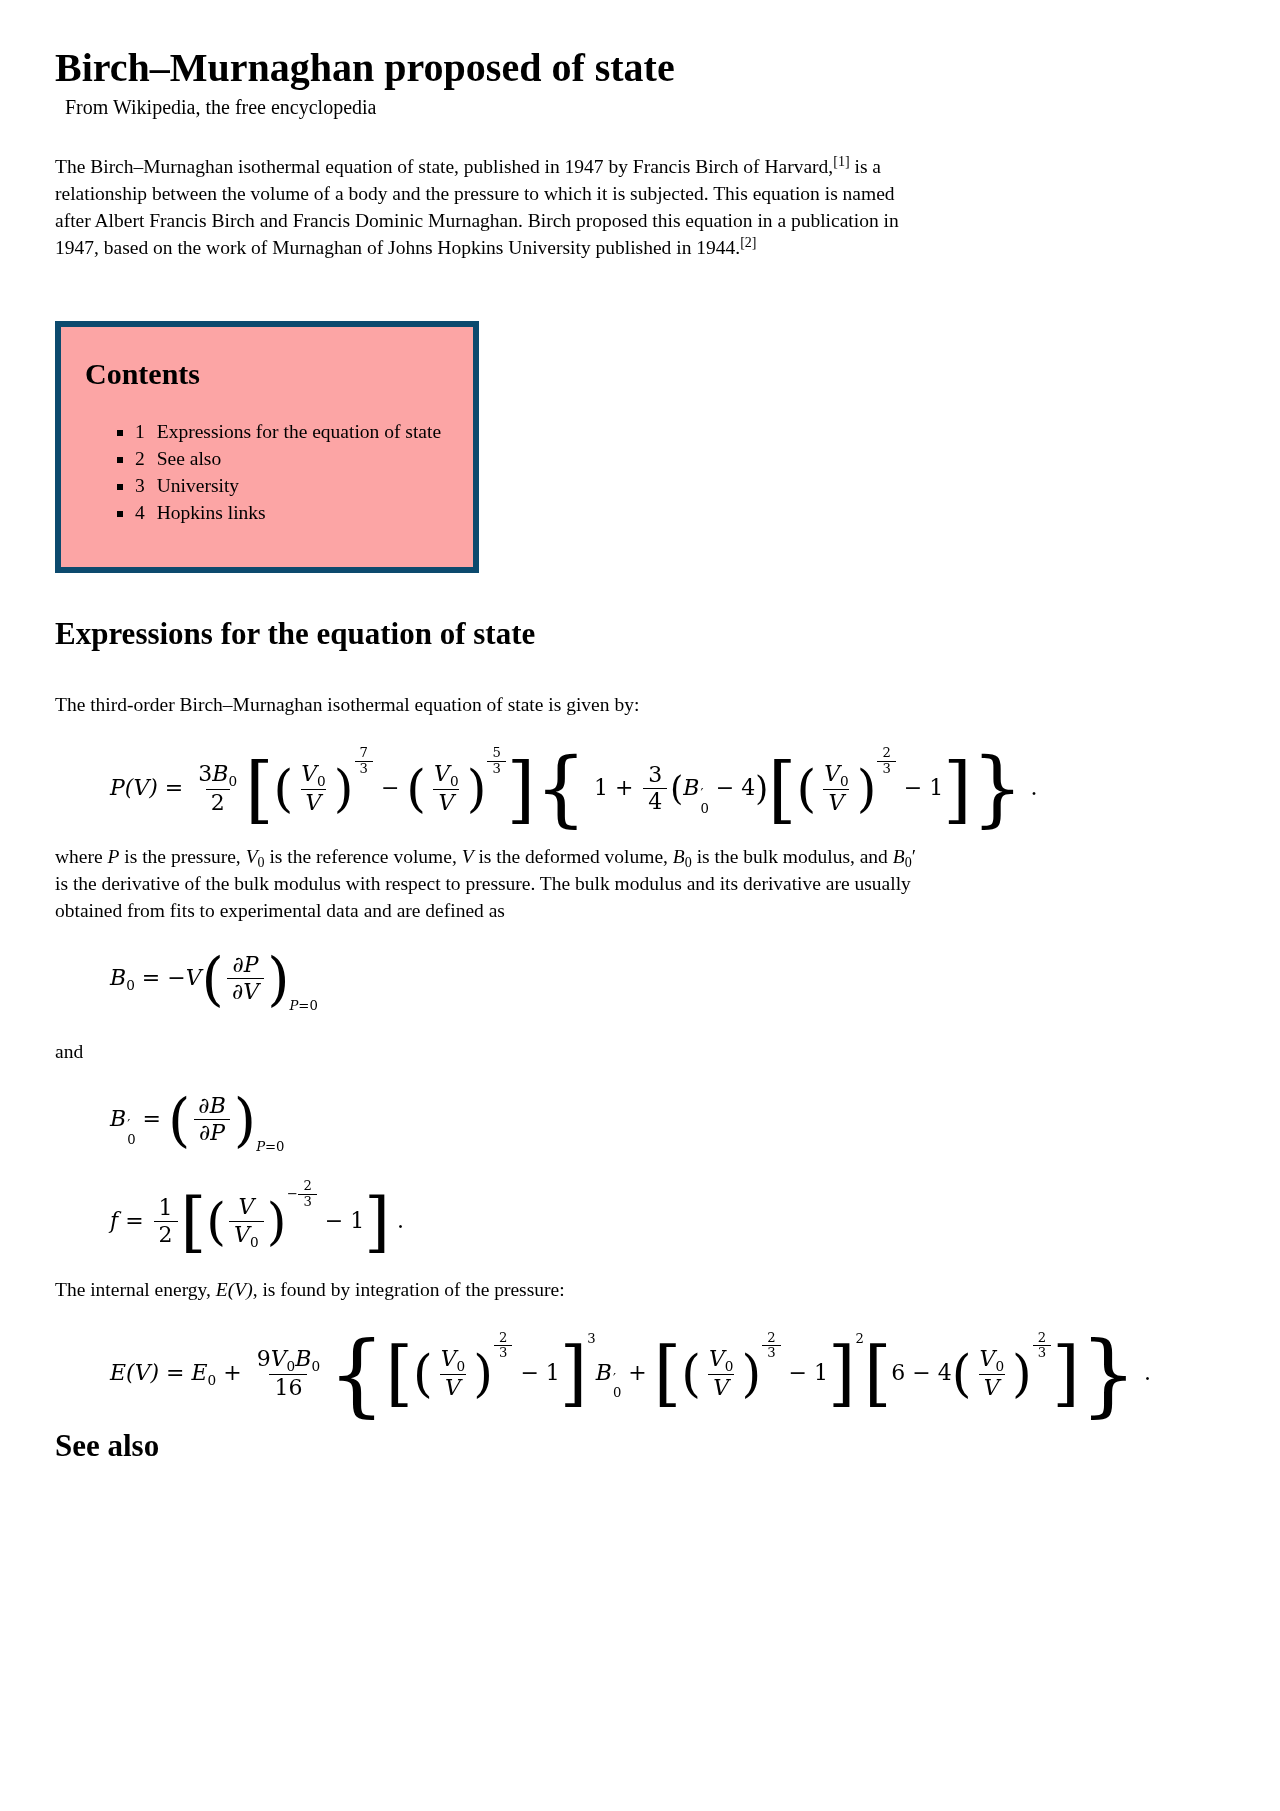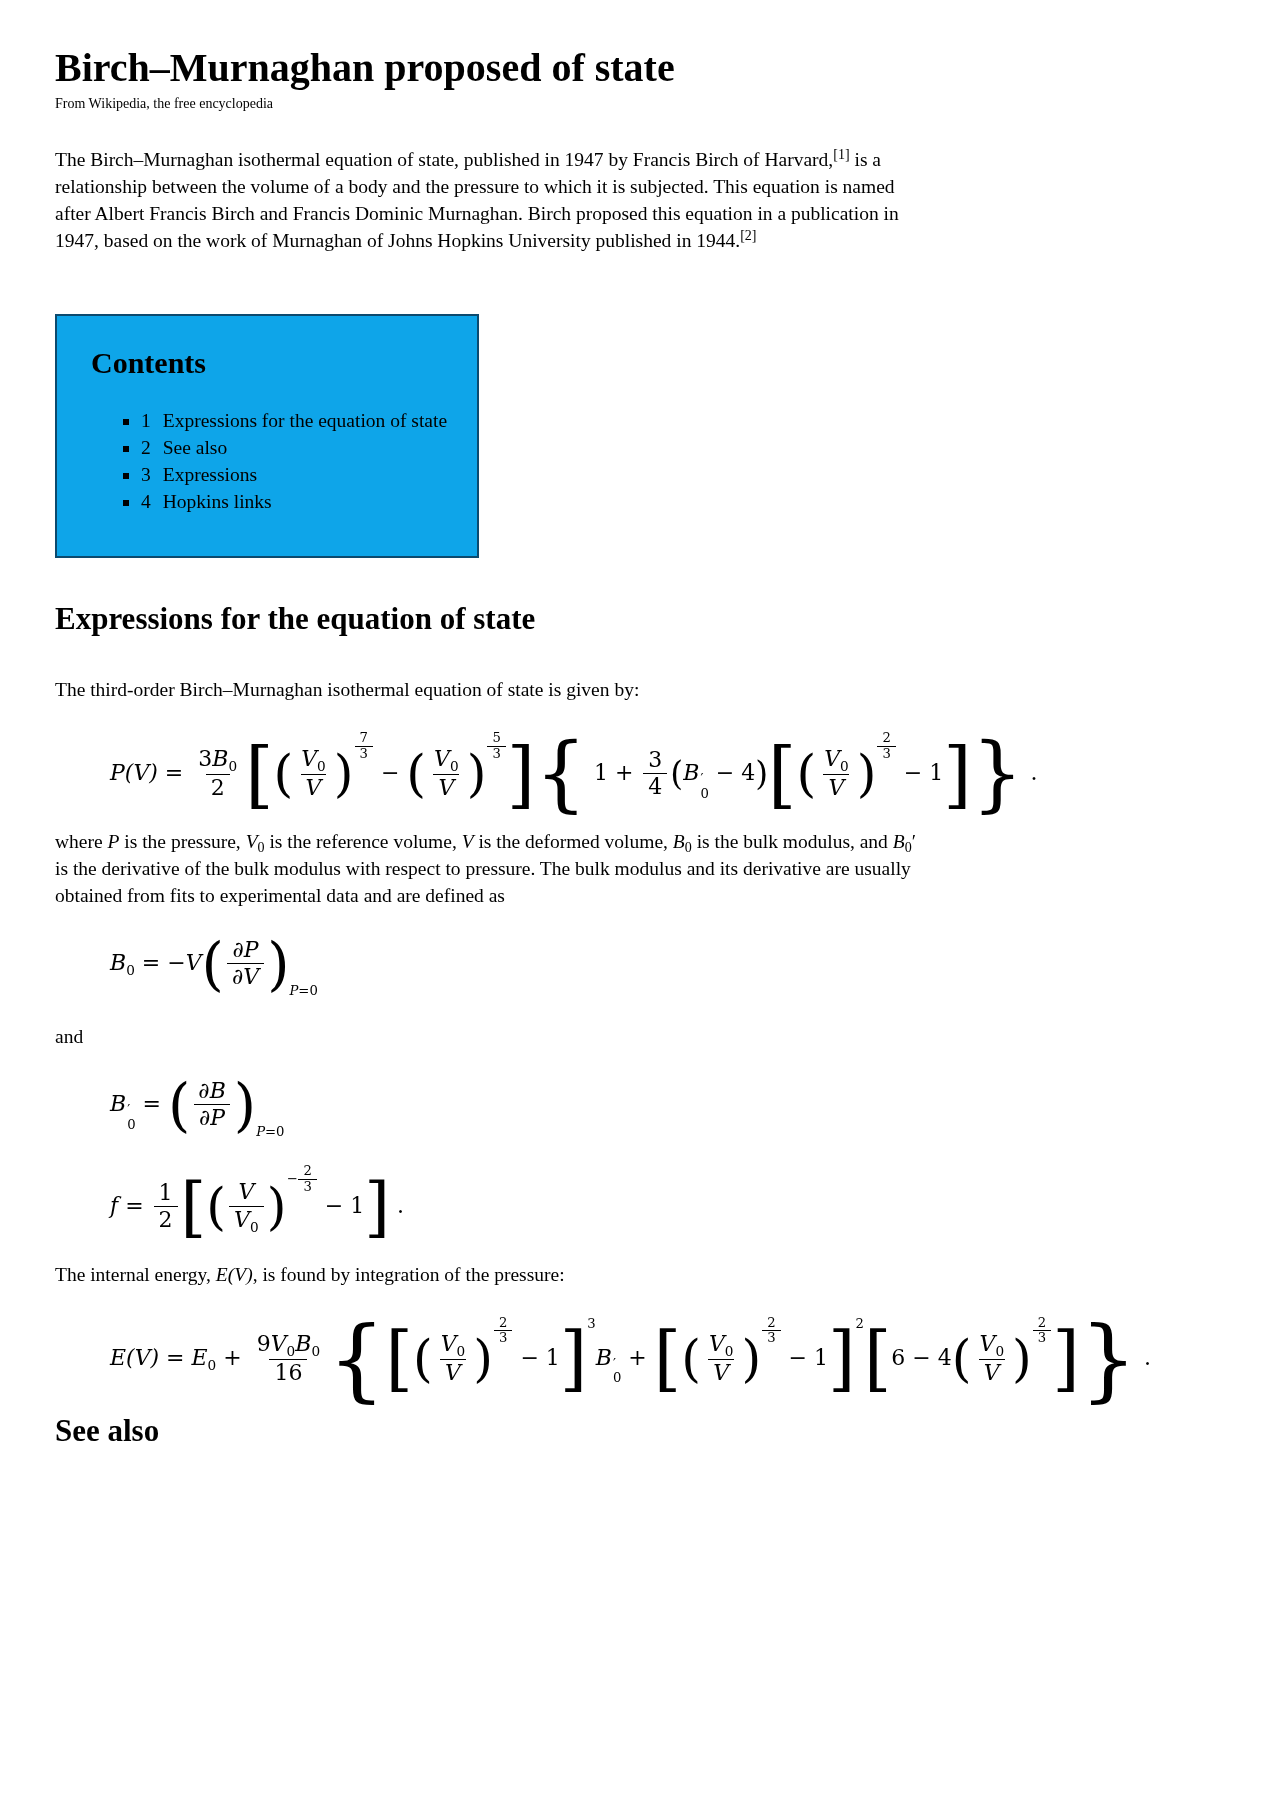--- a/index.html
+++ b/index.html
@@ -1,31 +1,31 @@
 <!DOCTYPE html>
 <html><head>
 <meta charset="utf-8">
 <style>
   html,body{margin:0;padding:0;background:#ffffff;color:#000000;}
   body{font-family:"Liberation Serif",serif;}
   .page{width:1280px;min-height:1811px;box-sizing:border-box;padding:46px 50px 0 55px;}
 
   h1{font-size:40px;font-weight:bold;margin:0 0 6px 0;line-height:1.1;}
-  .subtitle{font-size:14px;margin:0 0 34px 0;}
+  .subtitle{font-size:20px;margin:0 0 34px 10px;}
 
   .body-text{font-size:19.5px;line-height:27px;margin:0 0 28px 0;max-width:1160px;}
   .intro{margin-bottom:60px;}
   .it{font-style:italic;}
   .bd{font-weight:normal;}
   .sp{vertical-align:super;font-size:0.72em;line-height:0;}
   .sb{vertical-align:-0.25em;font-size:0.72em;line-height:0;}
   .sp[data-name="reference-link"]{cursor:pointer;}
 
-  .toc{width:424px;box-sizing:border-box;background:#0ea5e9;border:2px solid #0c4a6e;
-       padding:30px 20px 40px 34px;margin:0 0 40px 0;}
+  .toc{width:424px;box-sizing:border-box;background:#fca5a5;border:6px solid #0c4a6e;
+       padding:30px 20px 40px 24px;margin:0 0 40px 0;}
   .toc-title{font-size:30px;font-weight:bold;margin:0 0 28px 0;}
   .toc-list{list-style:square;margin:0;padding-left:50px;font-size:19.5px;line-height:26px;}
   .toc-list li{margin-bottom:1px;cursor:pointer;}
   .toc-num{margin-right:12px;}
 
   h2{font-size:31px;font-weight:bold;margin:44px 0 40px 0;line-height:1.1;}
   h2.see-also{margin:28px 0 0 0;}
 
   
   .equation{font-family:"DejaVu Serif",serif;font-size:22px;margin:0 0 26px 55px;white-space:nowrap;}
@@ -51,21 +51,21 @@
   <h1 data-name="page-title">Birch–Murnaghan proposed of state</h1>
   <div class="subtitle" data-name="page-subtitle">From Wikipedia, the free encyclopedia</div>
 
   <p class="body-text intro" data-name="intro-paragraph"><span>The </span><span class="bd">Birch–Murnaghan isothermal equation of state</span><span>, published in 1947 by Francis Birch of Harvard,</span><span class="sp" data-name="reference-link">[1]</span><span> is a</span><br><span>relationship between the volume of a body and the pressure to which it is subjected. This equation is named</span><br><span>after Albert Francis Birch and Francis Dominic Murnaghan. Birch proposed this equation in a publication in</span><br><span>1947, based on the work of Murnaghan of Johns Hopkins University published in 1944.</span><span class="sp" data-name="reference-link">[2]</span></p>
 
   <div class="toc" data-name="contents-box">
     <div class="toc-title" data-name="contents-title">Contents</div>
     <ul class="toc-list" data-name="toc-list">
       <li data-name="toc-item-expressions"><span class="toc-num" data-name="toc-item-number">1</span><span data-name="toc-item-label">Expressions for the equation of state</span></li>
       <li data-name="toc-item-see-also"><span class="toc-num" data-name="toc-item-number">2</span><span data-name="toc-item-label">See also</span></li>
-      <li data-name="toc-item-references"><span class="toc-num" data-name="toc-item-number">3</span><span data-name="toc-item-label">Expressions</span></li>
+      <li data-name="toc-item-references"><span class="toc-num" data-name="toc-item-number">3</span><span data-name="toc-item-label">University</span></li>
       <li data-name="toc-item-external-links"><span class="toc-num" data-name="toc-item-number">4</span><span data-name="toc-item-label">Hopkins links</span></li>
     </ul>
   </div>
 
   <h2 data-name="section-heading-expressions">Expressions for the equation of state</h2>
 
   <p class="body-text" data-name="paragraph-given-by">The third-order Birch–Murnaghan isothermal equation of state is given by:</p>
 
   <div class="equation" data-name="equation-pressure"><span class="mv">P(V)</span><span class="mn"> = </span><span class="frac">
         <span class="num"><span class="mn">3</span><span class="mv">B</span><span class="ms">0</span></span>

